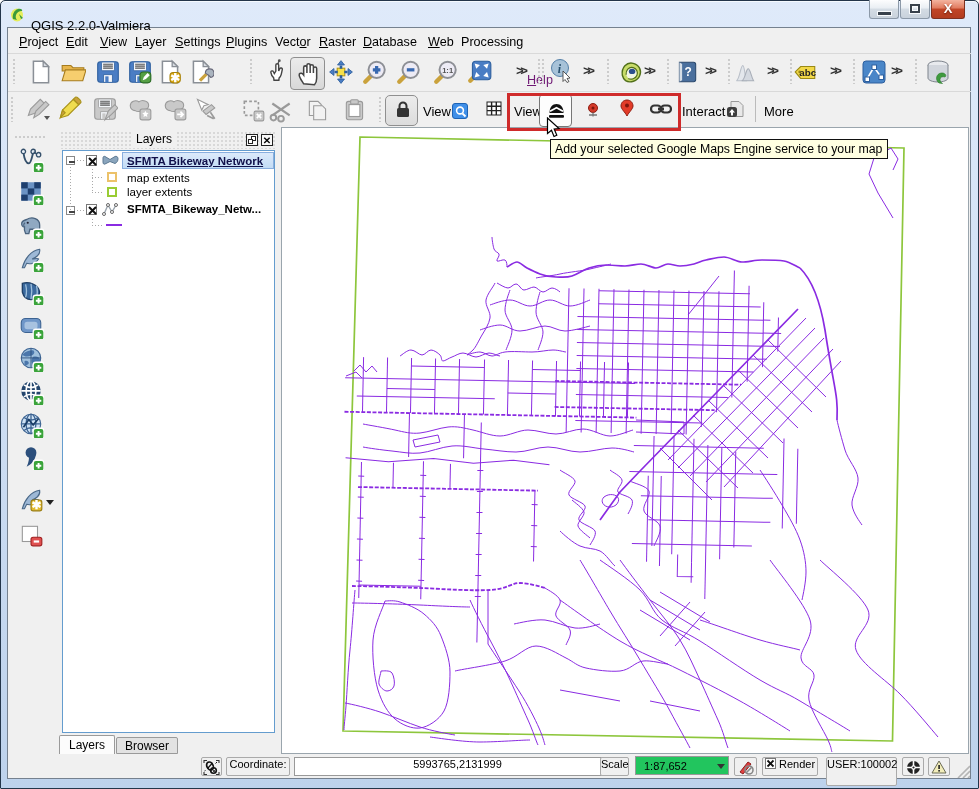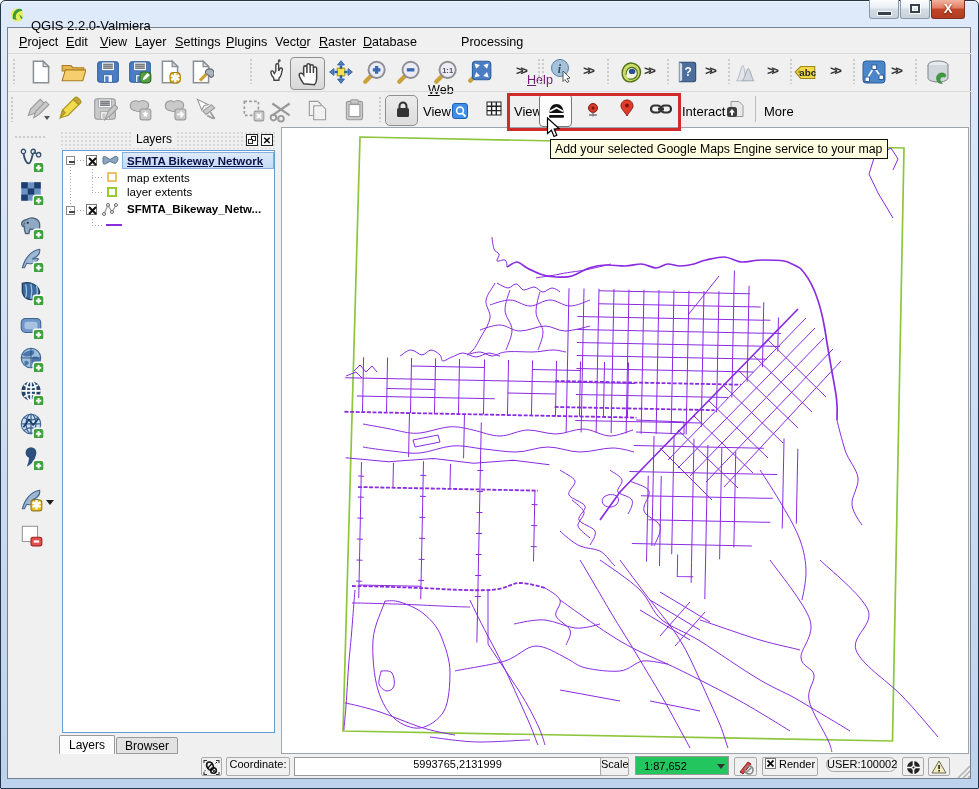--- a/index.html
+++ b/index.html
@@ -21,21 +21,21 @@
 <div style="position:absolute;left:931px;top:0;width:34px;height:19px;background:linear-gradient(#f3b39f,#e17b5f 45%,#c14527 50%,#b23c20);border:1px solid #7e3020;border-top:none;border-radius:0 0 3px 3px;color:#fff;font:bold 13px 'Liberation Sans',sans-serif;text-align:center;line-height:17px;text-shadow:0 1px 2px #6a1d0d;">X</div>
 <div style="position:absolute;left:19px;top:35px;font:12.6px 'Liberation Sans',sans-serif;color:#000;"><u>P</u>roject</div>
 <div style="position:absolute;left:66px;top:35px;font:12.6px 'Liberation Sans',sans-serif;color:#000;"><u>E</u>dit</div>
 <div style="position:absolute;left:100px;top:35px;font:12.6px 'Liberation Sans',sans-serif;color:#000;"><u>V</u>iew</div>
 <div style="position:absolute;left:135px;top:35px;font:12.6px 'Liberation Sans',sans-serif;color:#000;"><u>L</u>ayer</div>
 <div style="position:absolute;left:175px;top:35px;font:12.6px 'Liberation Sans',sans-serif;color:#000;"><u>S</u>ettings</div>
 <div style="position:absolute;left:226px;top:35px;font:12.6px 'Liberation Sans',sans-serif;color:#000;"><u>P</u>lugins</div>
 <div style="position:absolute;left:275px;top:35px;font:12.6px 'Liberation Sans',sans-serif;color:#000;">Vect<u>o</u>r</div>
 <div style="position:absolute;left:319px;top:35px;font:12.6px 'Liberation Sans',sans-serif;color:#000;"><u>R</u>aster</div>
 <div style="position:absolute;left:363px;top:35px;font:12.6px 'Liberation Sans',sans-serif;color:#000;"><u>D</u>atabase</div>
-<div style="position:absolute;left:428px;top:35px;font:12.6px 'Liberation Sans',sans-serif;color:#000;margin-top:48px;"><u>W</u>eb</div>
+<div style="position:absolute;left:428px;top:35px;font:12.6px 'Liberation Sans',sans-serif;color:#000;"><u>W</u>eb</div>
 <div style="position:absolute;left:461px;top:35px;font:12.6px 'Liberation Sans',sans-serif;color:#000;">Processing</div>
 <div style="position:absolute;left:527px;top:35px;font:12.6px 'Liberation Sans',sans-serif;color:#701a75;margin-top:38px;"><u>H</u>elp</div>
 <div style="position:absolute;left:8px;top:53px;width:963px;height:1px;background:#d9d9d9;"></div>
 <div style="position:absolute;left:8px;top:91px;width:963px;height:1px;background:#d9d9d9;"></div>
 <div style="position:absolute;left:12px;top:58px;width:5px;height:26px;background-image:radial-gradient(circle,#cccccc 0.9px,rgba(0,0,0,0) 1.1px);background-size:4px 4px;"></div>
 <svg style="position:absolute;left:28px;top:59px" width="26" height="26" viewBox="0 0 24 24">
     <path d="M5,2 h9 l5,5 v15 h-14 z" fill="#fff" stroke="#8a8f96" stroke-width="1.4"></path>
     <path d="M14,2 l5,5 h-5 z" fill="#d8dce2" stroke="#8a8f96" stroke-width="1.2"></path>
   </svg>
 <svg style="position:absolute;left:60px;top:59px" width="26" height="26" viewBox="0 0 24 24">
@@ -584,21 +584,21 @@
   </div>
 <div style="position:absolute;left:734px;top:757px;width:23px;height:19px;border:1px solid #aaa;border-radius:2px;background:#f0f0f0;text-align:center;line-height:19px;font:11px 'Liberation Sans',sans-serif;"><svg width="16" height="16" viewBox="0 0 16 16" style="margin-top:1px">
       <path d="M2,13 L10,3 l3,2 -8,10 z" fill="#e04040" stroke="#902020"></path>
       <circle cx="11" cy="11" r="4" fill="none" stroke="#888" stroke-width="1.6"></circle>
       <path d="M8.3,13.7 l5.4,-5.4" stroke="#888" stroke-width="1.6"></path>
     </svg></div>
 <div style="position:absolute;left:762px;top:757px;width:56px;height:19px;border:1px solid #aaa;border-radius:2px;background:#f0f0f0;text-align:center;line-height:19px;font:11px 'Liberation Sans',sans-serif;"><svg width="11" height="11" viewBox="0 0 11 11" style="vertical-align:-1px">
       <rect x="0.5" y="0.5" width="10" height="10" fill="#fff" stroke="#777"></rect>
       <path d="M2.5,2.5 l6,6 m0,-6 l-6,6" stroke="#111" stroke-width="1.8"></path>
     </svg> Render</div>
-<div style="position:absolute;left:826px;top:757px;width:71px;height:15px;border:1px solid #aaa;border-radius:8px;background:#f0f0f0;text-align:center;line-height:19px;font:11px 'Liberation Sans',sans-serif;">USER:100002</div>
+<div style="position:absolute;left:826px;top:757px;width:71px;height:29px;border:1px solid #aaa;border-radius:2px;background:#f0f0f0;text-align:center;line-height:19px;font:11px 'Liberation Sans',sans-serif;">USER:100002</div>
 <div style="position:absolute;left:902px;top:757px;width:22px;height:19px;border:1px solid #aaa;border-radius:2px;background:#f0f0f0;text-align:center;line-height:19px;font:11px 'Liberation Sans',sans-serif;"><svg width="15" height="15" viewBox="0 0 15 15" style="margin-top:2px">
       <circle cx="7.5" cy="7.5" r="6.5" fill="#222"></circle>
       <path d="M7.5,1 v13 M1,7.5 h13" stroke="#fff" stroke-width="1.6"></path>
       <circle cx="7.5" cy="7.5" r="2.2" fill="#fff"></circle>
       <circle cx="7.5" cy="7.5" r="1.1" fill="#222"></circle>
     </svg></div>
 <div style="position:absolute;left:928px;top:757px;width:22px;height:19px;border:1px solid #aaa;border-radius:2px;background:#f0f0f0;text-align:center;line-height:19px;font:11px 'Liberation Sans',sans-serif;"><svg width="16" height="14" viewBox="0 0 16 14" style="margin-top:2px">
       <path d="M8,1 L15,13 H1 z" fill="#f2edba" stroke="#6a6a55"></path>
       <rect x="7.3" y="5" width="1.6" height="4" fill="#222"></rect>
       <rect x="7.3" y="10" width="1.6" height="1.6" fill="#222"></rect>

